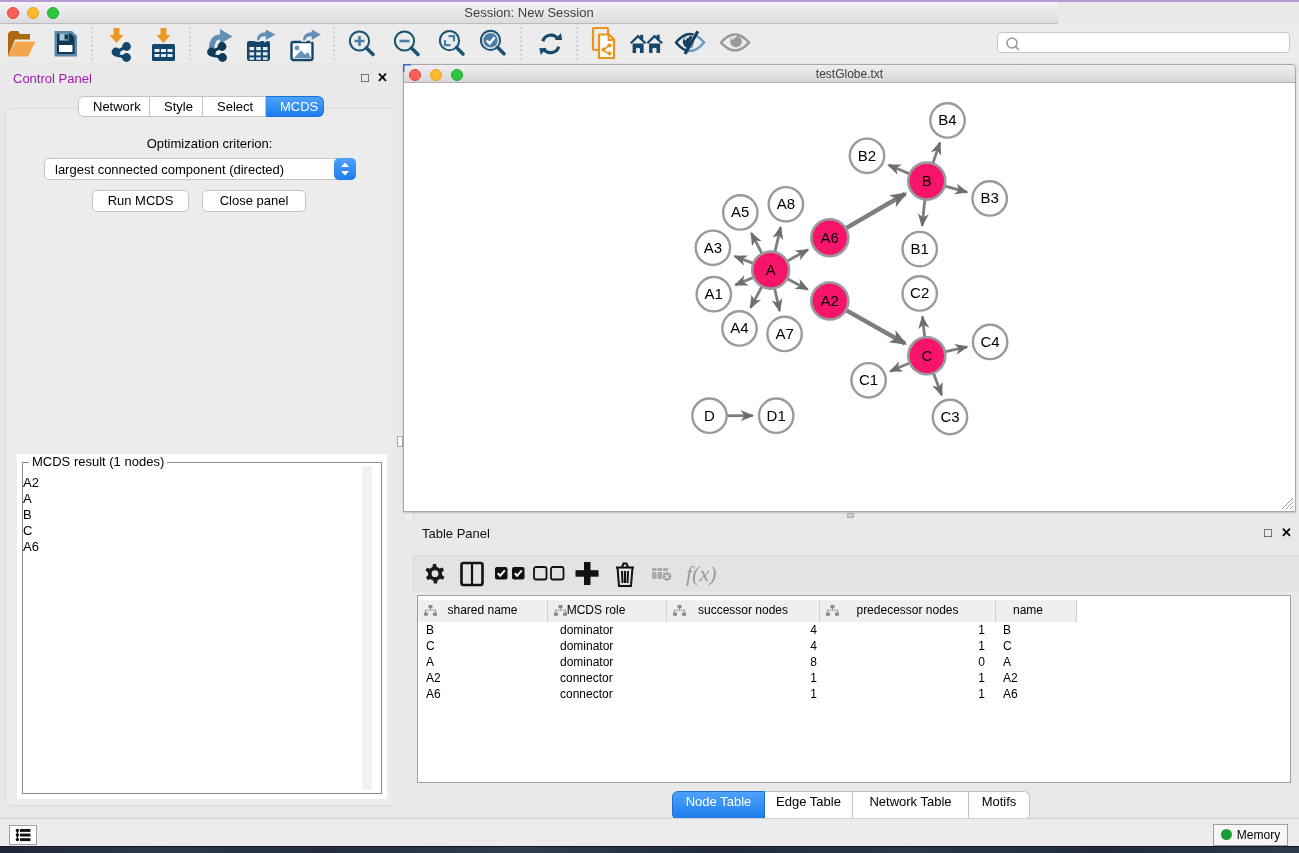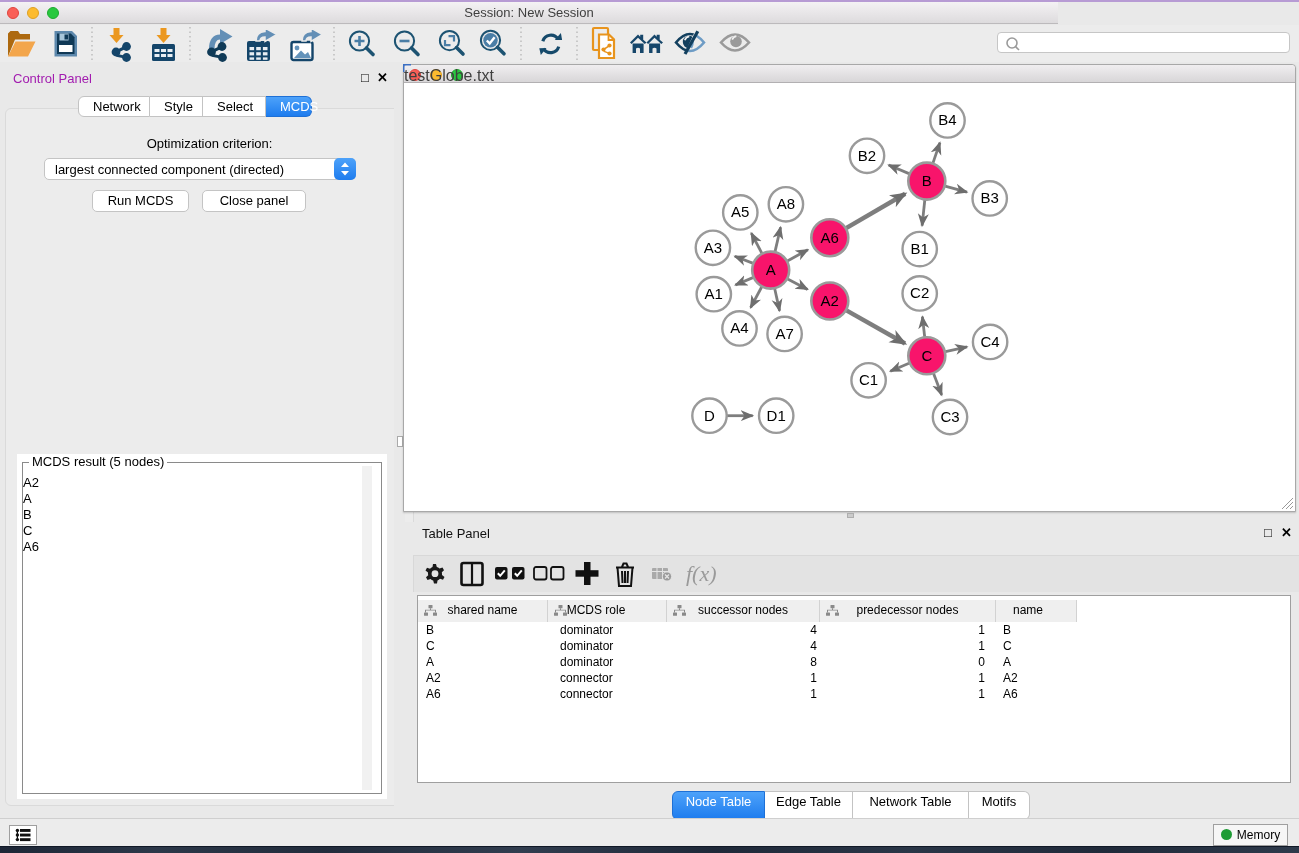--- a/index.html
+++ b/index.html
@@ -50,22 +50,22 @@
   line-height:16px; }
 #resscroll { position:absolute; right:9px; top:3px; bottom:3px; width:10px; background:#f1f1f1; }
 #cpscroll { position:absolute; left:394px; top:62px; width:11px; height:756px; background:#e9e9e9;}
 #cpthumb { position:absolute; left:3px; top:374px; width:6px; height:11px; background:#ffffff; border:1px solid #aaa; }
 
 #netwin { left:403px; top:64px; width:893px; height:448px; background:#fff;
   border:1px solid #a8a8a8; border-radius:4px 4px 0 0; box-shadow:0 1px 2px rgba(0,0,0,0.18); }
 #nettitle { position:absolute; left:0; top:0; width:100%; height:18px;
   background:linear-gradient(#f0eef0,#d8d6d8); border-bottom:1px solid #b2b0b2;
   border-radius:4px 4px 0 0; }
-#nettitle .title { position:absolute; left:0; right:0; top:2px; text-align:left;
-  font-size:16px; color:#3f3f3f; }
+#nettitle .title { position:absolute; left:0; right:0; top:2px; text-align:center;
+  font-size:12px; color:#3f3f3f; }
 #netcanvas { position:absolute; left:0; top:18px; width:891px; height:426px; background:#fff; overflow:hidden; }
 
 #tpanel { left:405px; top:522px; width:894px; height:296px; background:#e9e9e9; }
 #tpanel .hdr { position:absolute; left:17px; top:4px; font-size:13px; color:#111; }
 #ttoolbar { position:absolute; left:8px; top:33px; width:1052px; height:37px;
   background:#e3e3e3; border:1px solid #d8d8d8; border-bottom:none; }
 #ttable { position:absolute; left:12px; top:73px; width:874px; height:188px;
   background:#fff; border:1px solid #9f9f9f; overflow:hidden; }
 .thead { position:absolute; top:4px; height:22px; background:#efefef;
   border-right:1px solid #d2d2d2; font-size:12px; color:#000; text-align:center;
@@ -278,34 +278,34 @@
     </div>
   </div>
   <div class="abs" id="cpanel">
     <div class="hdr">Control Panel</div>
     <div class="winbtns" style="left:361px; top:8px;">□</div>
     <div class="winbtns" style="left:377px; top:8px; font-weight:bold;">✕</div>
     <div class="tabs" style="left:78px; top:34px;">
       <div class="tab" style="width:72px;">Network</div>
         <div class="tab" style="width:53px;">Style</div>
         <div class="tab" style="width:63px;">Select</div>
-        <div class="tab sel" style="width:46px;">MCDS</div>
+        <div class="tab sel" style="width:58px;">MCDS</div>
     </div>
     <div id="cpouter">
       <div id="optlabel">Optimization criterion:</div>
       <div id="dropdown">largest connected component (directed)
         <div class="step"><svg width="22" height="22" viewBox="0 0 22 22">
               <path d="M7 9 L11 4.5 L15 9 Z M7 13 L11 17.5 L15 13 Z" fill="#fff"></path>
             </svg></div>
       </div>
       <div class="btn" style="left:86px; top:81px; width:97px;">Run MCDS</div>
       <div class="btn" style="left:196px; top:81px; width:104px;">Close panel</div>
       <div id="resultbox">
         <div id="groupbox">
-          <div id="grouplabel">MCDS result (5 nodes)</div>
+          <div id="grouplabel">MCDS result (1 nodes)</div>
           <div id="resultlist">A2<br>A<br>B<br>C<br>A6</div>
           <div id="resscroll"></div>
         </div>
       </div>
     </div>
   </div>
   <div class="abs" id="cpscroll">
       <div id="cpthumb"></div>
     </div>
   <div class="abs" id="netwin">

